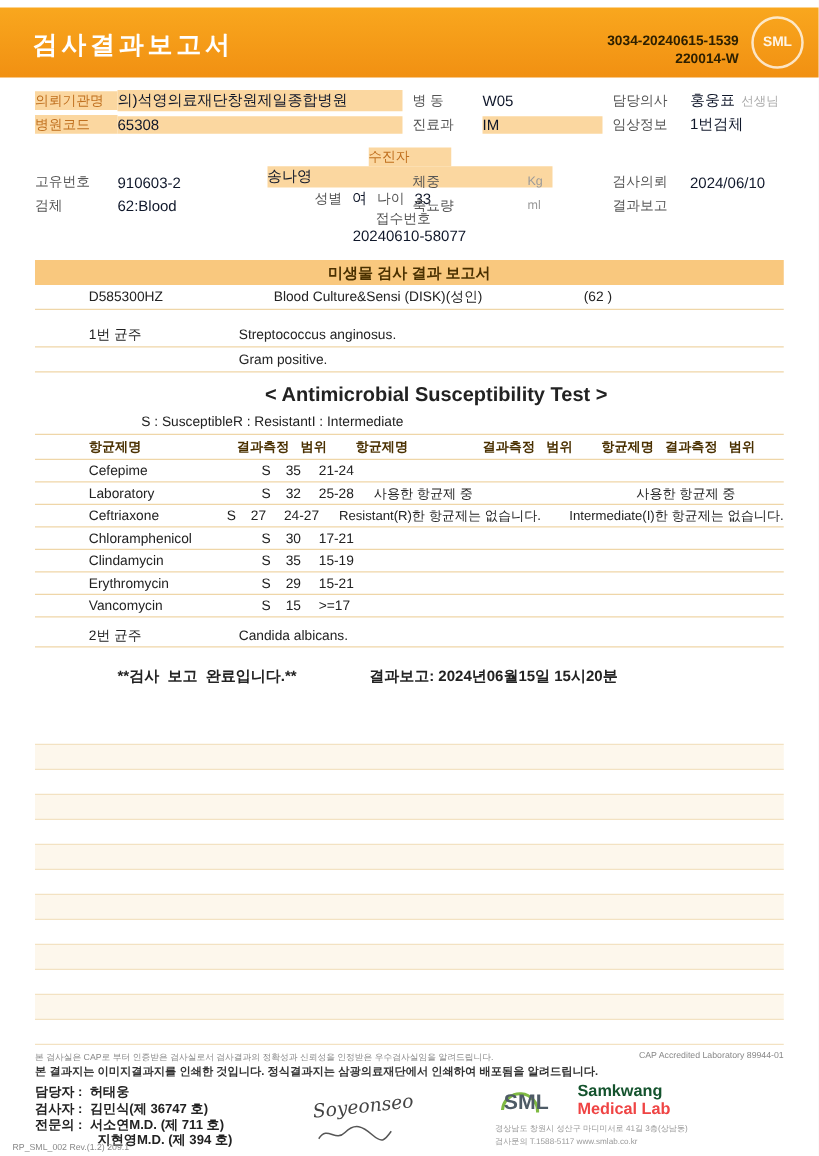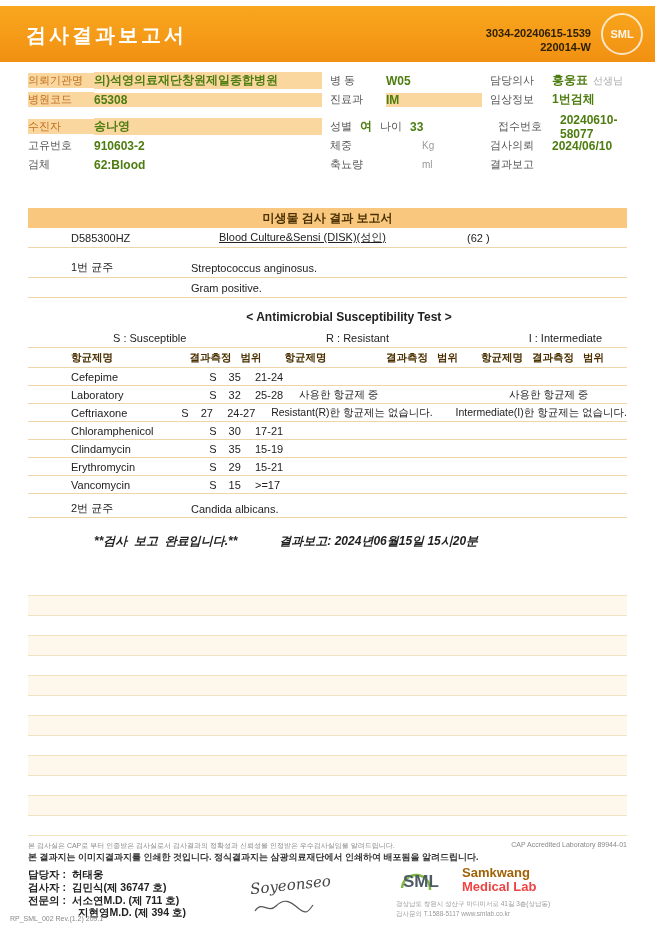--- a/index.html
+++ b/index.html
@@ -11,75 +11,75 @@
             background:linear-gradient(180deg,#F9A71E 0%,#F19012 100%); }
   .header-title { position:absolute; left:26px; top:16px; color:#fff; font-size:20px; font-weight:bold; letter-spacing:3px; }
   .header-nos { position:absolute; right:64px; top:21px; text-align:right; font-size:11px; font-weight:bold; color:#2e2000; line-height:1.25; }
   .header-logo { position:absolute; right:12px; top:7px; width:42px; height:42px; border:2px solid rgba(255,255,255,.75);
                  border-radius:50%; display:flex; align-items:center; justify-content:center;
                  color:rgba(255,255,255,.9); font-size:11px; font-weight:bold; }
 
   
   .patient { position:absolute; top:72px; left:28px; right:28px; font-size:11px; }
   .prow { display:flex; align-items:center; height:17px; margin-bottom:2px; }
-  .prow.gap-top { margin-top:10px; }
+  .prow.gap-top { margin-top:10px;flex-direction:column; }
   .c1l { width:66px; color:#555; }
   .c1v { width:228px; }
   .c2l { width:56px; margin-left:8px; color:#555; }
   .c2v { width:96px; }
   .c3l { width:62px; margin-left:8px; color:#555; }
   .c3v { flex:1; display:flex; align-items:center; }
-  .b   { font-weight:bold; font-size:12px; color:#4d7c0f; }
+  .b   { font-weight:normal; font-size:12px; color:#0f172a; }
   .band { background:#FBD7A0; }
   .ol  { color:#C0701F; }
   .unit { color:#999; font-size:10px; padding-left:36px; }
   .suffix { color:#aaa; font-size:10px; margin-left:auto; padding-right:4px; }
   .sexline { display:flex; gap:8px; align-items:center; width:160px; margin-left:8px; color:#555; }
 
   
   .micro { position:absolute; top:208px; left:28px; right:28px; font-size:11px; }
   .sec-band { height:20px; background:#F9C87E; text-align:center; font-weight:bold; font-size:12px; line-height:20px; color:#4a3000; }
   .mrow { display:flex; align-items:center; height:20px; border-bottom:1px solid #EFD6A8;padding-left:43px; }
   .sp10 { height:10px; } .sp8 { height:8px; } .sp6 { height:6px; } .sp12 { height:12px; }
   .mcode { width:148px; }
-  .mname { width:248px;text-decoration:underline; }
+  .mname { width:248px; }
   .mspec { flex:1; }
   .slabel { width:120px; }
   .svalue { flex:1; }
-  .ast-title { justify-content:center; font-weight:bold; font-size:12px; height:22px; border-bottom:none; }
-  .legend { justify-content:space-between; padding:0 25px 0 85px; }
+  .ast-title { justify-content:center; font-weight:bold; font-size:16px; height:22px; border-bottom:none; }
+  .legend { padding:0 25px 0 85px; }
   .g1 { width:228px; display:flex; align-items:center; }
   .g2 { width:210px; display:flex; align-items:center; }
   .g3 { flex:1; display:flex; align-items:center; }
   .cn { flex:1; white-space:nowrap; }
   .cr { width:60px; display:flex; justify-content:center; gap:12px; white-space:nowrap; }
   .cg { width:44px; white-space:nowrap; }
   .hdr { font-weight:bold; font-size:10.5px; color:#4a3000; }
   .arow { height:18px; }
   .note { flex:1; white-space:nowrap; font-size:10.5px; }
-  .completion { height:22px; border-bottom:none; padding-left:66px; gap:42px; font-weight:bold; font-size:12px;font-style:italic; }
+  .completion { height:22px; border-bottom:none; padding-left:66px; gap:58px; font-weight:bold; font-size:12px; }
   .pre { white-space:pre; }
 
   
   .blanks { position:absolute; top:576px; left:28px; right:28px; }
   .blank-row { height:20px; border-bottom:1px solid #F3E2C2; }
   .blank-row:nth-child(even) { background:#FDF7EC; }
 
   
   .f-disc1 { position:absolute; top:841px; left:28px; right:28px; display:flex; justify-content:space-between; font-size:7px; color:#888; }
   .f-disc2 { position:absolute; top:851px; left:28px; font-size:9px; font-weight:bold; color:#333; }
   .staff { position:absolute; top:868px; left:28px; font-size:10.5px; font-weight:bold; color:#222; line-height:1.22; }
   .staff-line { display:flex; gap:6px; }
   .staff-indent { padding-left:50px; }
   .signature { position:absolute; left:250px; top:876px; font-family:"DejaVu Serif","Liberation Serif",serif; font-style:italic; font-size:15px; color:#444; transform:rotate(-6deg); }
   .scribble { position:absolute; left:252px; top:898px; }
   .sml { position:absolute; right:24px; top:864px; width:235px; }
   .sml-top { display:flex; align-items:center; gap:8px; }
   .sml-name { line-height:1.05; font-size:13px; font-weight:bold; }
-  .sml-name-top { color:#a16207; }
+  .sml-name-top { color:#14532d; }
   .sml-name-bottom { color:#ef4444; }
   .sml-addr { font-size:6.5px; color:#999; margin-top:3px; line-height:1.5; }
   .form-no { position:absolute; left:10px; bottom:3px; font-size:7px; color:#888; }
 </style>
 </head>
 <body>
 
 <div class="page">
 
   <div class="header">

